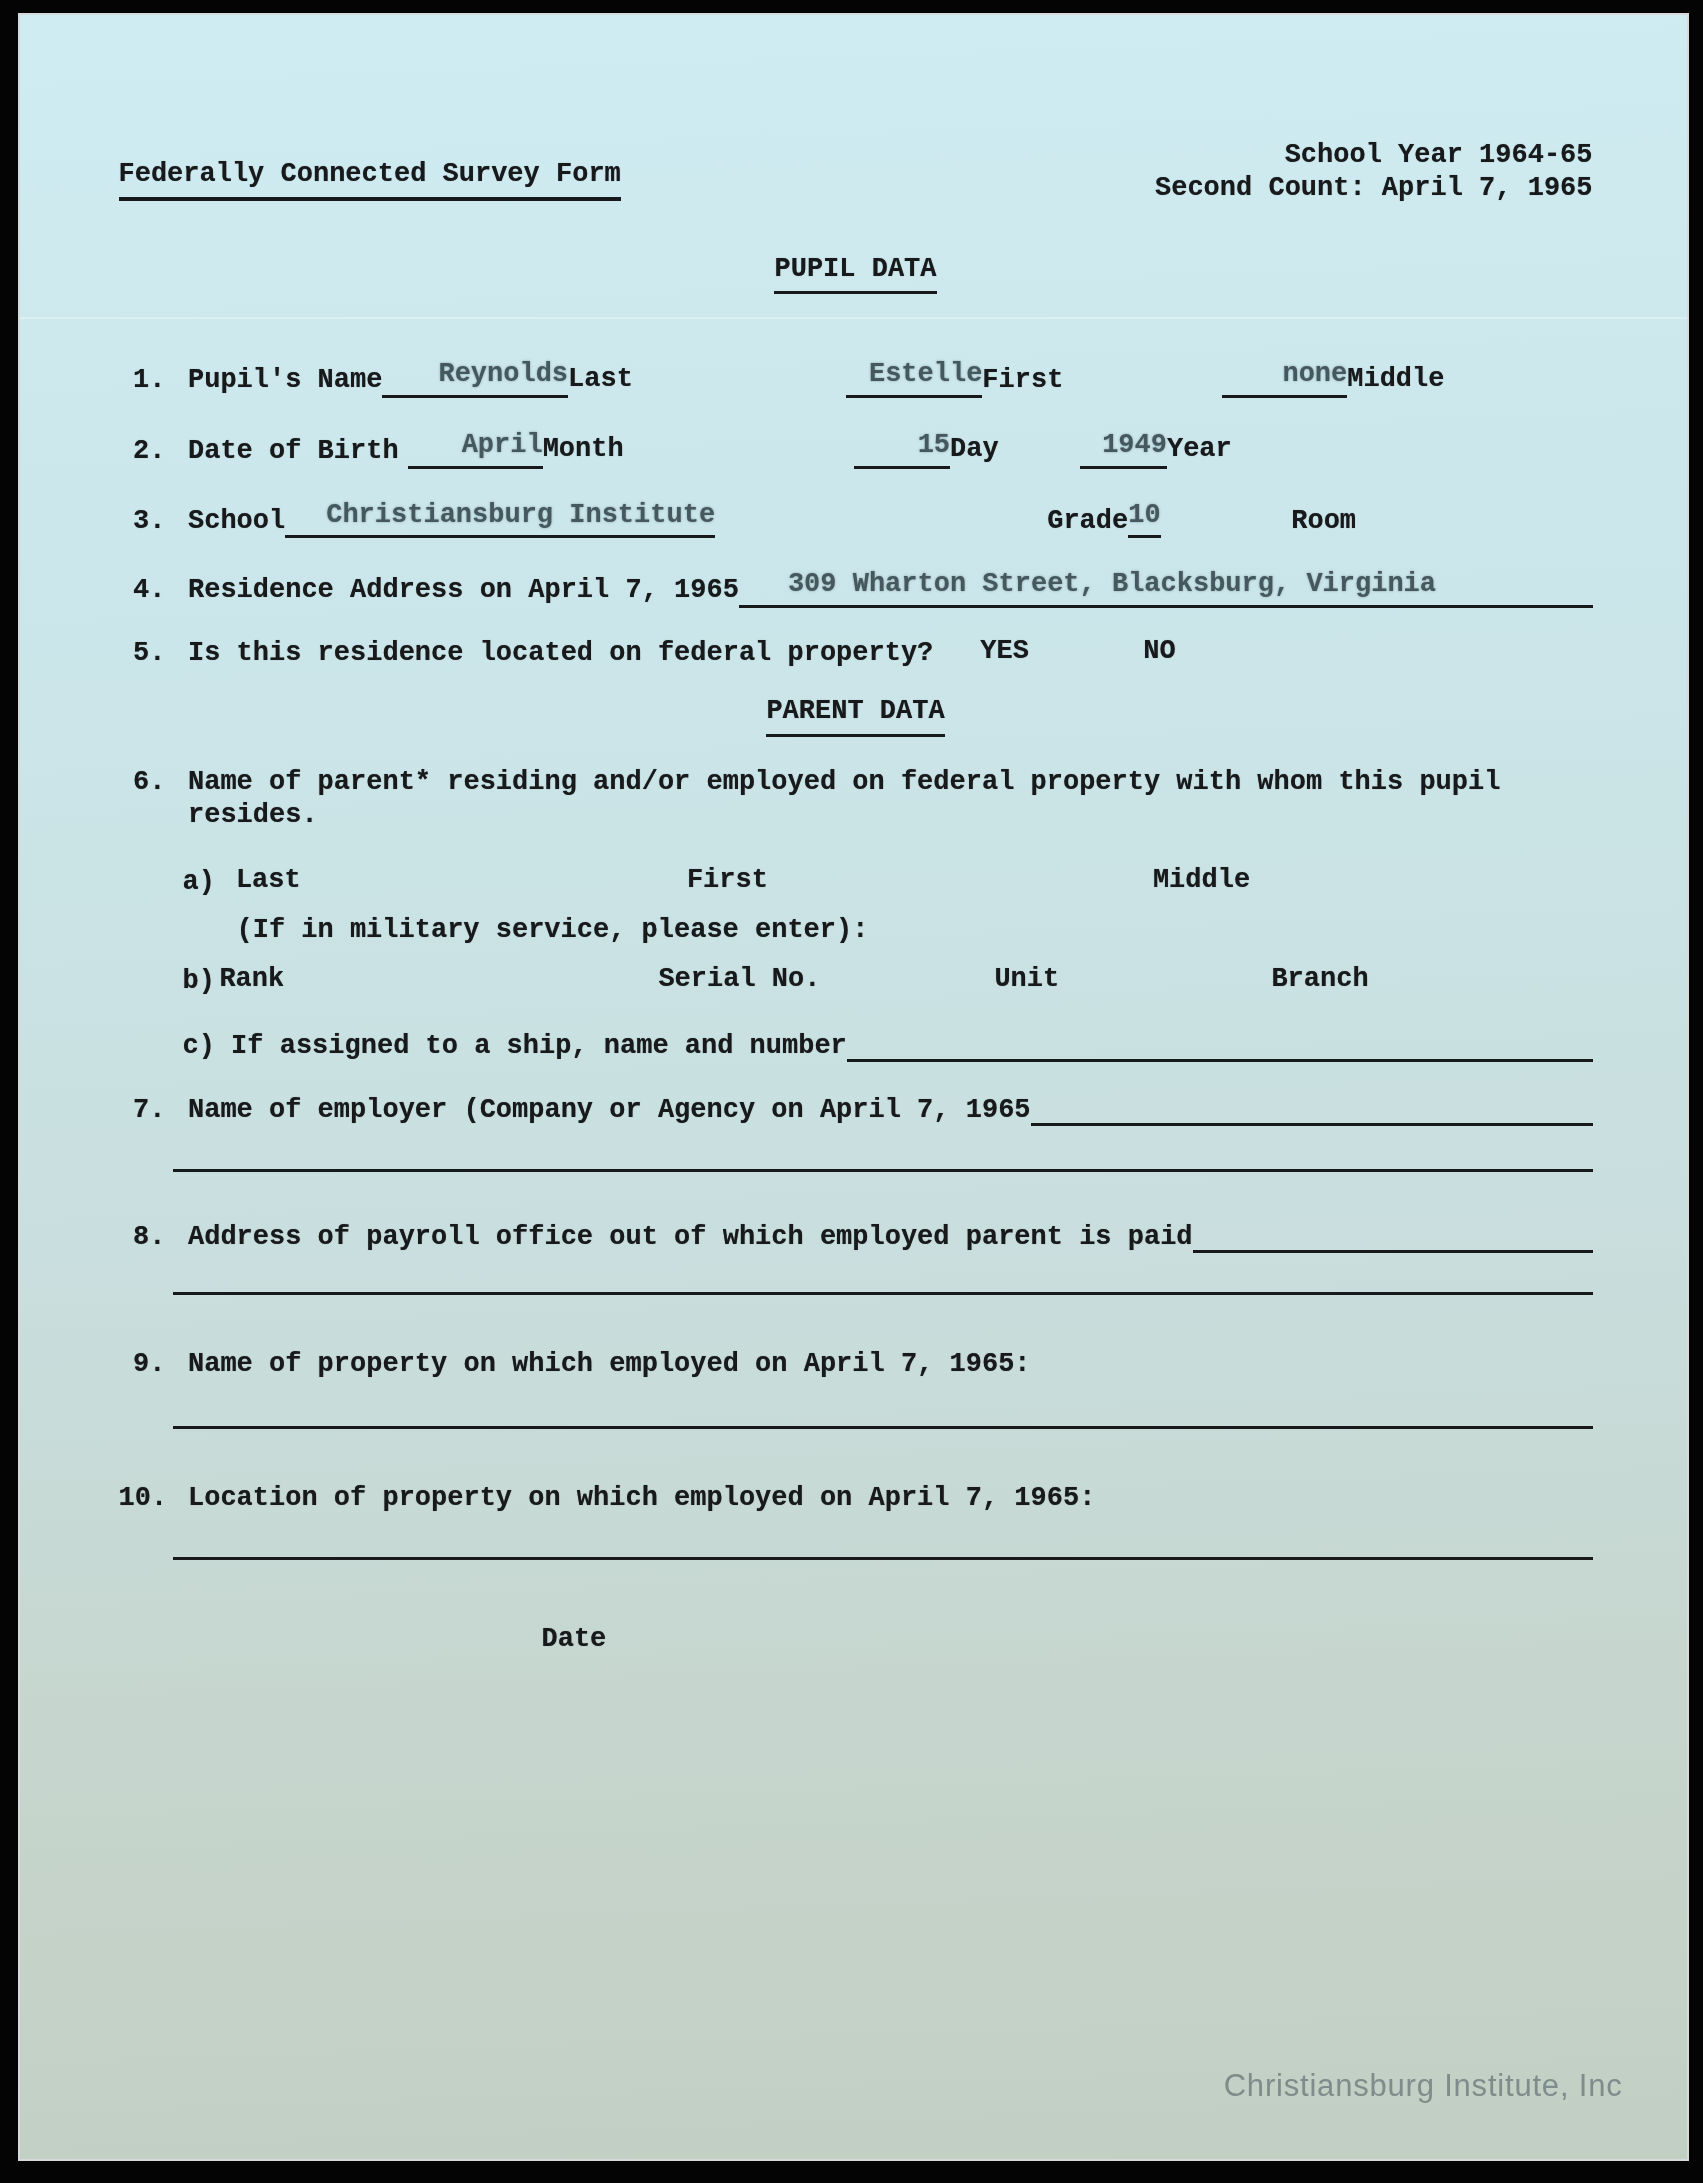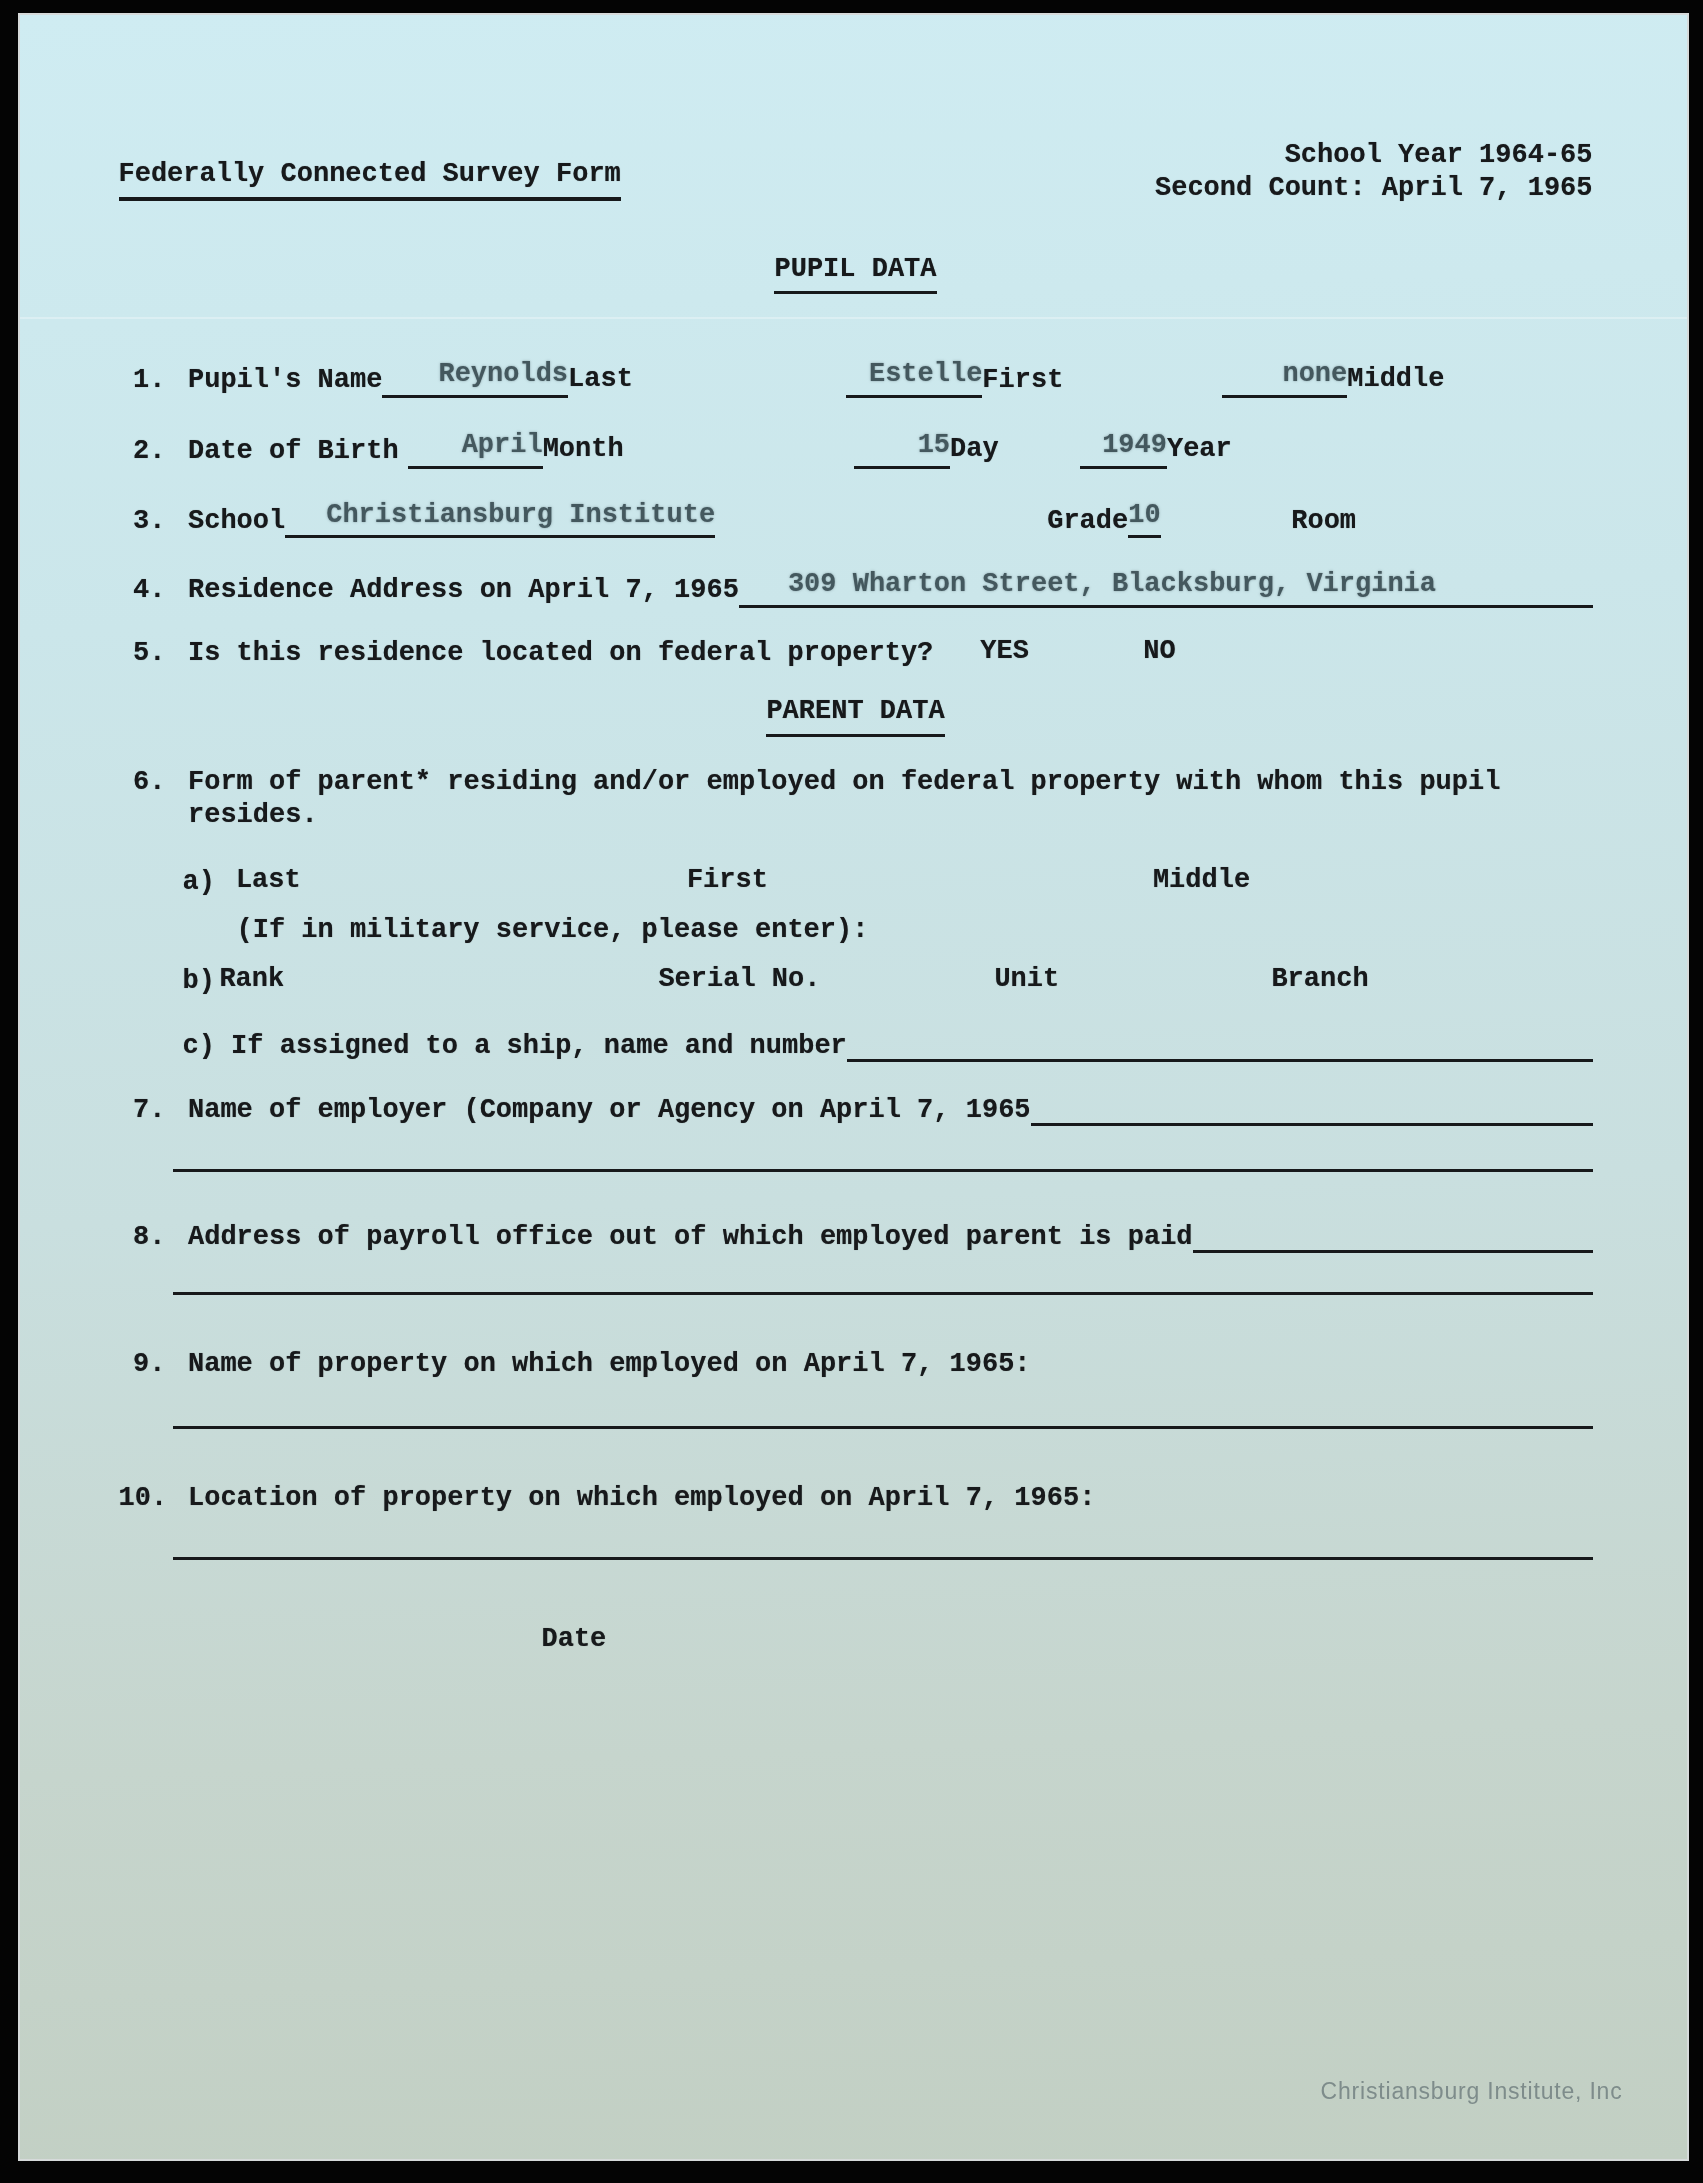--- a/index.html
+++ b/index.html
@@ -141,21 +141,21 @@
   .b-row .f4{width:248px;margin-left:27px;}
   
   .sigrow .sig{width:665px;}
   .sigrow .date{width:379px;margin-left:30px;}
 
   .watermark{
     position:absolute;
     right:64px; bottom:54px;
     font-family:"Liberation Sans","DejaVu Sans",sans-serif;
     font-weight:400;
-    font-size:23px;
+    font-size:31px;
     color:#7e8c8b;
     text-shadow:none;
     letter-spacing:0.8px;
     white-space:nowrap;
   }
 </style>
 </head>
 <body>
 
 <div class="page">
@@ -236,21 +236,21 @@
     <div class="fieldcol no">
       <span class="value"></span>
       <span class="sub">NO</span>
     </div>
   </div>
 
   <div class="sec-title parent">PARENT DATA</div>
 
   <div class="item q6">
     <span class="num">6.</span>
-    <span class="lbl">Form of parent* residing and/or employed on federal property with whom this pupil resides.</span>
+    <span class="lbl">Name of parent* residing and/or employed on federal property with whom this pupil resides.</span>
   </div>
 
   <div class="subrow a-row">
     <span class="prefix">a)</span>
     <div class="fieldcol f1">
       <span class="value"></span>
       <span class="sub">Last</span>
     </div>
     <div class="fieldcol f2">
       <span class="value"></span>

